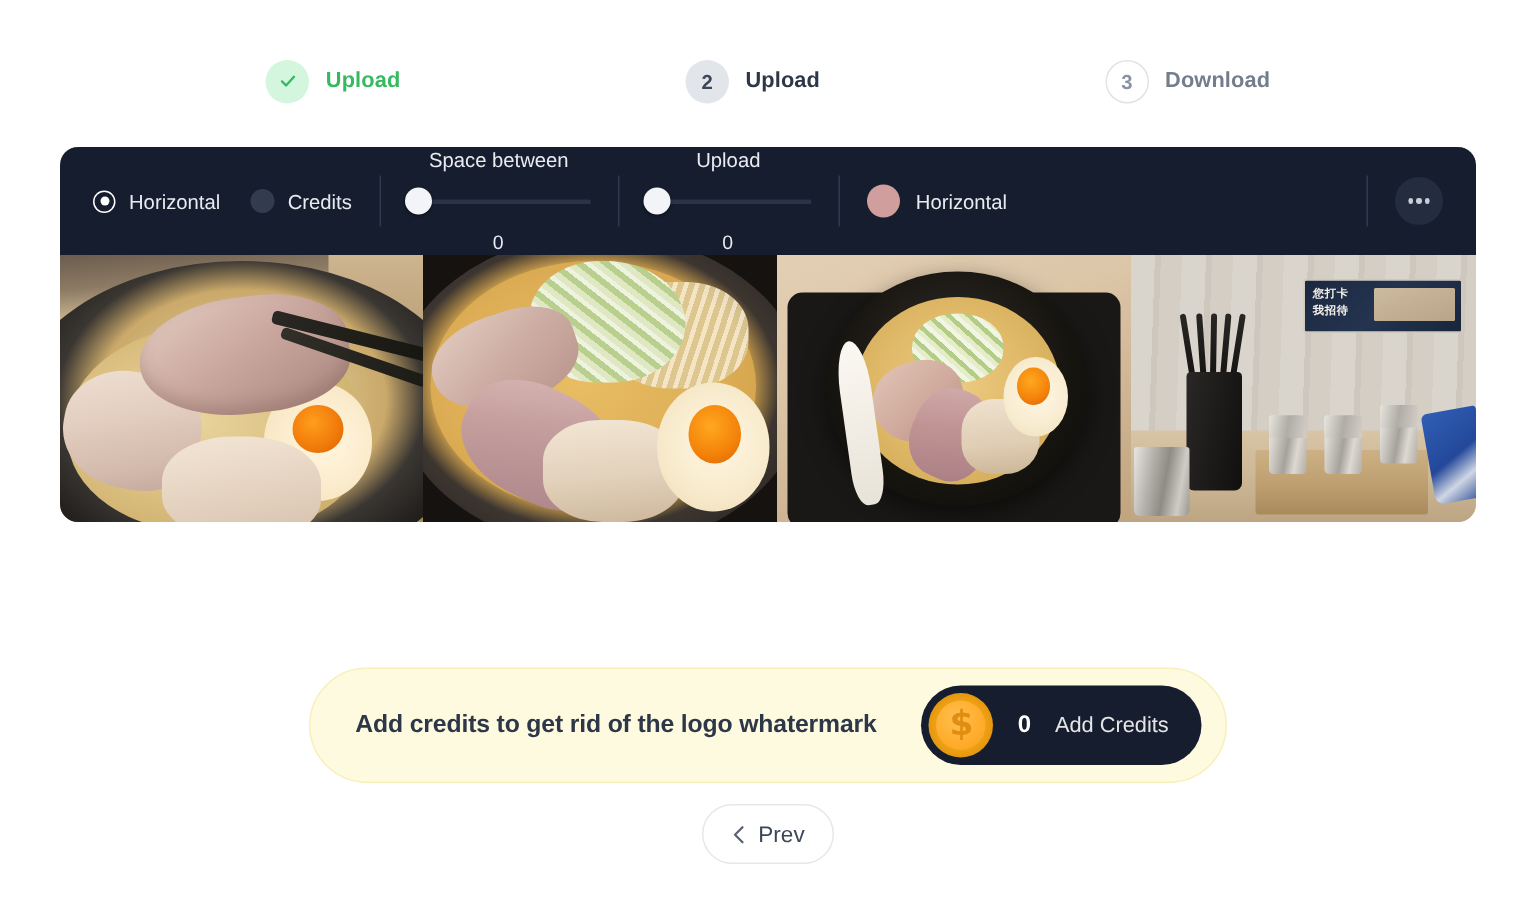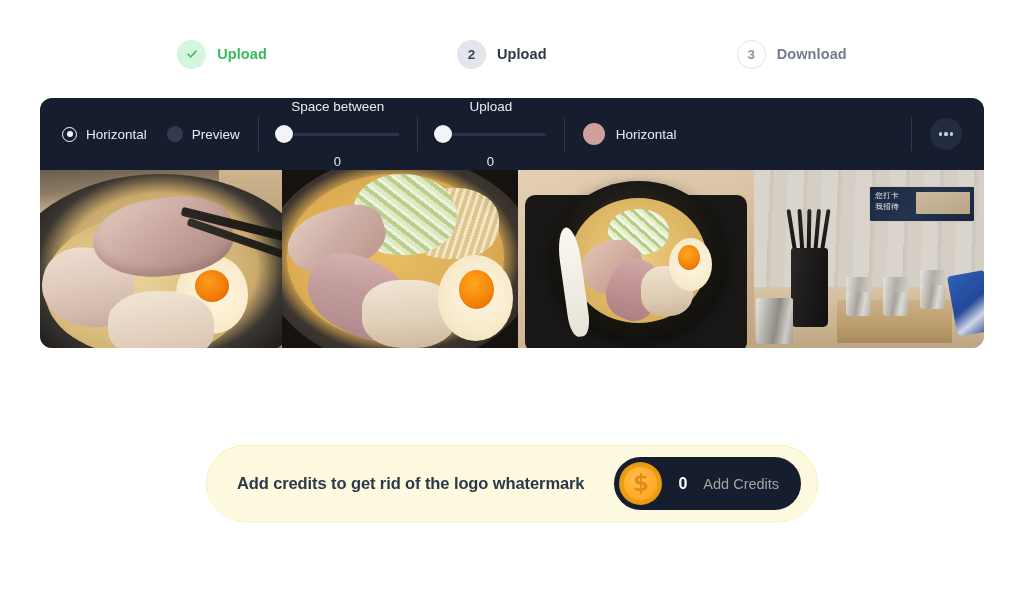--- a/index.html
+++ b/index.html
@@ -375,21 +375,21 @@
   }
   .p4 .sign {
     position: absolute; left: 50%; top: 9%; width: 46%; height: 20%;
     background: linear-gradient(135deg,#1b2740 0%,#24344f 50%,#18253d 100%);
     border: 1.5px solid #cfc8bd;
     border-radius: 2px;
     overflow: hidden;
   }
   .p4 .sign-txt {
     position: absolute; left: 5%; top: 12%;
-    color: #f5f2ea; font-size: 7.5px; font-weight: normal; line-height: 1.45;
+    color: #f5f2ea; font-size: 7.5px; font-weight: bold; line-height: 1.45;
     letter-spacing: .5px;
     font-family: "DejaVu Sans", sans-serif;
   }
   .p4 .sign-card {
     position: absolute; right: 4%; top: 16%; width: 52%; height: 64%;
     background: linear-gradient(160deg,#cdbba0,#b9a487);
     border-radius: 1px;
   }
   .p4 .holder {
     position: absolute; left: 16%; top: 44%; width: 16%; height: 44%;
@@ -501,21 +501,21 @@
     font-weight: bold;
     line-height: 1;
     font-family: "DejaVu Sans", sans-serif;
   }
   .credit-count {
     color: #ffffff;
     font-size: 16px;
     font-weight: bold;
   }
   .credit-label {
-    color: #a3a3a3;
+    color: #e5e5e5;
     font-size: 14.5px;
   }
 
   
   .nav-wrap {
     display: flex;
     justify-content: center;
     gap: 16px;
     margin-top: 42px;
   }
@@ -564,21 +564,21 @@
 
   <div class="toolbar">
 
     <div class="tb-group">
       <div class="radio-opt">
         <span class="radio-dot on"></span>
         <span class="radio-label">Horizontal</span>
       </div>
       <div class="radio-opt">
         <span class="radio-dot off"></span>
-        <span class="radio-label">Preview</span>
+        <span class="radio-label">Credits</span>
       </div>
     </div>
 
     <div class="tb-divider"></div>
 
     <div class="slider-row">
       <span class="slider-name">Space between</span>
       <span class="slider-track-wrap">
         <span class="slider-track space"></span>
         <span class="slider-knob"></span>
@@ -697,15 +697,21 @@
         <span class="coin-sym">$</span>
       </span>
       <span class="credit-count">0</span>
       <span class="credit-label">Add Credits</span>
     </div>
   </div>
 </div>
 
 <div class="nav-wrap" style="position:absolute;left:0;top:536px;width:100%;margin-top:0;">
 
+  <div class="nav-btn">
+    <svg class="chev" width="9" height="13" viewBox="0 0 9 13">
+      <path d="M7 1.5 L2 6.5 L7 11.5" fill="none" stroke="#5a6373" stroke-width="1.5" stroke-linecap="round" stroke-linejoin="round"></path>
+    </svg>
+    <span>Prev</span>
+  </div>
 
 
 </div>
 
 </body></html>

